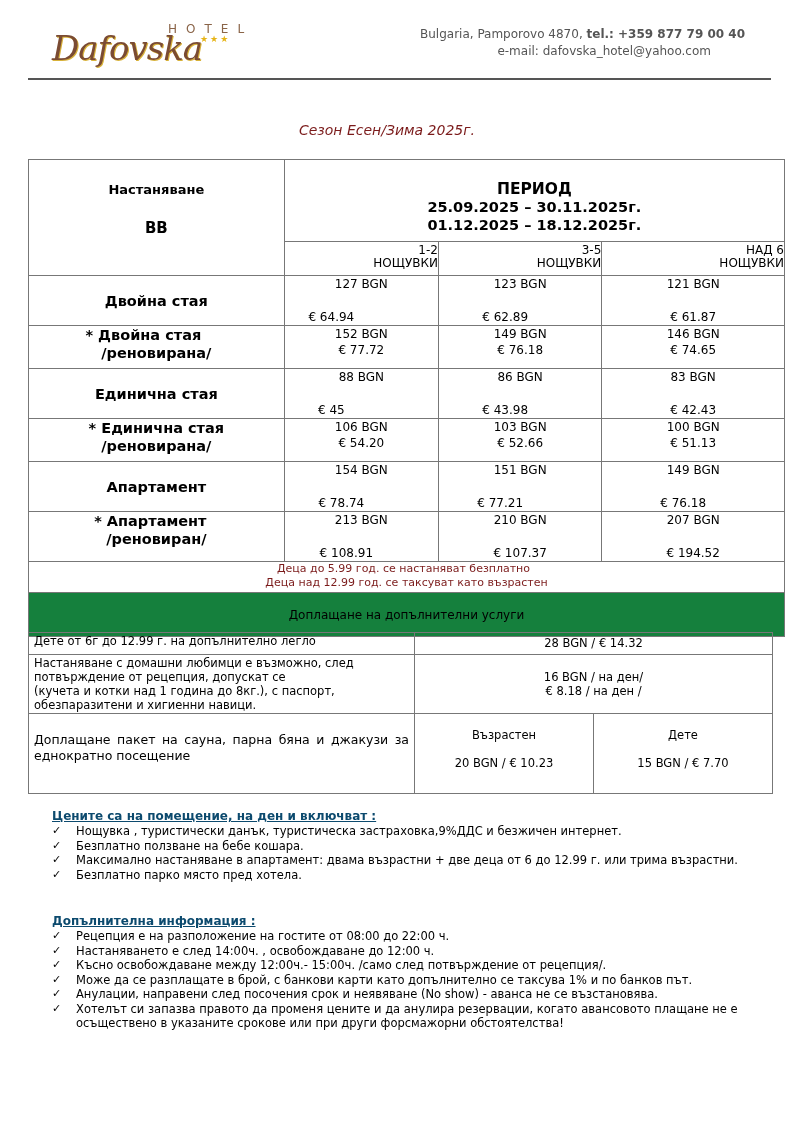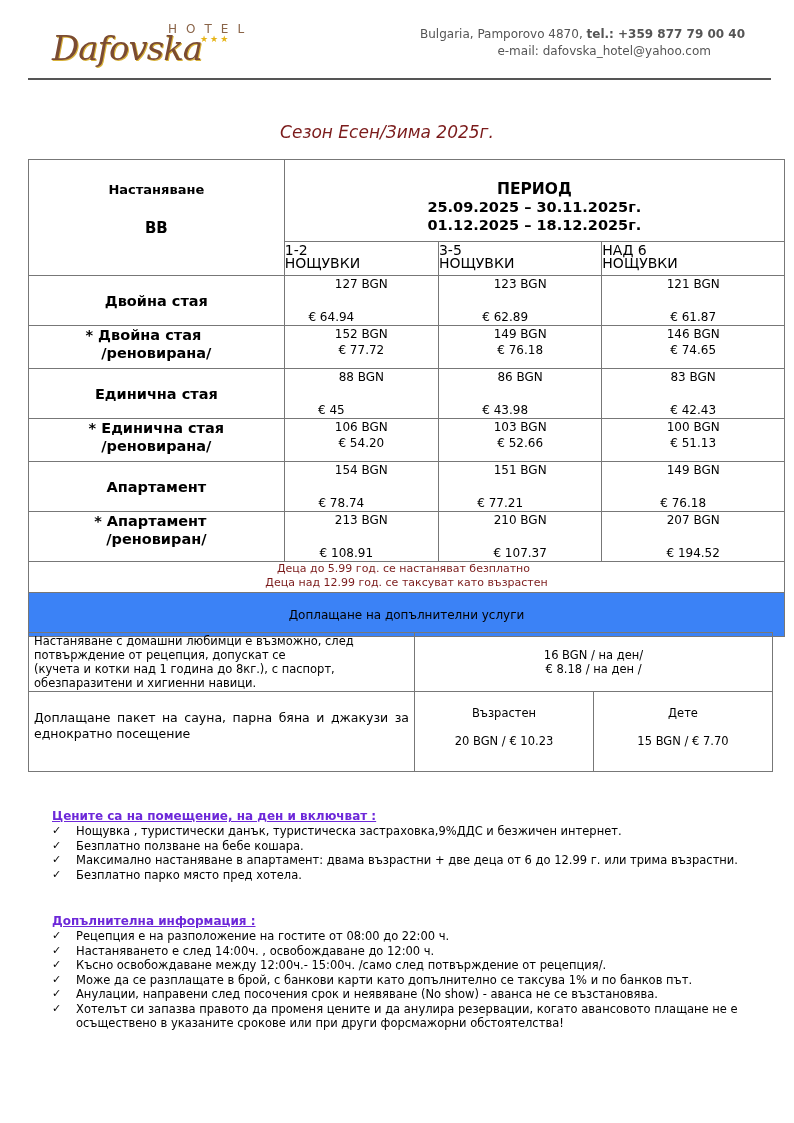--- a/index.html
+++ b/index.html
@@ -5,48 +5,48 @@
   * { box-sizing: border-box; margin: 0; padding: 0; }
   body { width: 794px; height: 1123px; background: #fff; font-family: "DejaVu Sans", sans-serif; color: #000; position: relative; overflow: hidden; }
   .header { position: absolute; left: 28px; top: 18px; width: 743px; height: 62px; border-bottom: 2px solid #555; }
   .logo { position: absolute; left: 10px; top: 4px; width: 250px; height: 50px; }
   .logo .hotel { position: absolute; left: 130px; top: 0; font-family: "DejaVu Sans", sans-serif; font-size: 12px; letter-spacing: 9px; color: #8a6448; }
   .logo .stars { position: absolute; left: 162px; top: 12px; font-size: 9px; color: #e6b418; letter-spacing: 2px; }
   .logo .name { position: absolute; left: 14px; top: 6px; font-family: "DejaVu Serif", serif; font-style: italic; font-weight: normal; font-size: 34px; color: #7a4b33; letter-spacing: -1px; text-shadow: 1px 1px 0 #d8b23a; }
   .contact { position: absolute; right: 26px; top: 8px; text-align: right; font-size: 12px; color: #555; line-height: 17px; }
   .contact b { color: #555; }
   .contact .email { display: block; padding-right: 34px; }
-  .season { position: absolute; left: 0; width: 774px; top: 122px; text-align: center; font-family: "DejaVu Sans", sans-serif; font-style: italic; color: #7b1b1b; font-size: 17px; }
+  .season { position: absolute; left: 0; width: 774px; top: 122px; text-align: center; font-family: "DejaVu Sans", sans-serif; font-style: italic; color: #7b1b1b; font-size: 14px; }
   .ptable { position: absolute; left: 28px; top: 159px; width: 757px; border-collapse: collapse; font-family: "DejaVu Sans", sans-serif; }
   .ptable td { border: 1px solid #777; vertical-align: top; }
   .c-label { width: 252px; text-align: center; font-weight: bold; font-size: 14.5px; }
   .c1 { width: 152px; } .c2 { width: 161px; } .c3 { width: 180px; }
   .hd-left { height: 116px; font-size: 13px; padding-top: 22px; }
   .hd-left .bb { display: block; margin-top: 22px; font-size: 15px; }
   .hd-period { height: 82px; text-align: center; font-weight: bold; font-size: 14.5px; line-height: 18px; padding-top: 20px; }
   .hd-period .p1 { font-size: 15.5px; }
-  .hd-nights { height: 34px; text-align: left; font-size: 14px; line-height: 13px; padding-top: 2px; }
+  .hd-nights { height: 34px; text-align: right; font-size: 12px; line-height: 13px; padding-top: 2px; }
   .row-tall td { height: 50px; }
   .row-mid td { height: 43px; }
   .row-apt td { height: 50px; }
   .lbl { text-align: center; font-weight: bold; font-size: 14.5px; line-height: 18px; }
   .cell { font-size: 12px; text-align: center; position: relative; }
   .cell .bgn { display: block; margin-top: 1px; }
   .cell .eur { position: absolute; left: 0; right: 0; text-align: center; }
   .row-tall .cell .eur { bottom: 1px; }
   .row-mid .cell .eur { top: 17px; }
   .row-apt .cell .eur { bottom: 1px; }
   .kids { text-align: center; color: #7b1b1b; font-size: 11px; line-height: 14px; height: 31px; }
-  .gray { background: #3b82f6; height: 44px; text-align: center; vertical-align: middle !important; font-size: 12px; }
+  .gray { background: #15803d; height: 44px; text-align: center; vertical-align: middle !important; font-size: 12px; }
   .xtable { position: absolute; left: 28px; top: 632px; width: 745px; border-collapse: collapse; font-size: 11.5px; }
   .xtable td { border: 1px solid #777; vertical-align: top; padding: 1px 5px; line-height: 14px; }
   .xtable .left { width: 386px; }
   .xtable .ctr { text-align: center; }
   .section { position: absolute; left: 52px; font-size: 11.5px; line-height: 14.5px; }
-  .section h3 { color: #6d28d9; font-size: 12px; font-weight: bold; text-decoration: underline; line-height: 15px; }
+  .section h3 { color: #0c4a6e; font-size: 12px; font-weight: bold; text-decoration: underline; line-height: 15px; }
   .section ul { list-style: none; }
   .section li { position: relative; padding-left: 24px; width: 700px; }
   .section li .chk { position: absolute; left: 0; top: 0; font-size: 11px; }
 </style>
 </head>
 <body>
 
 <div class="header">
   <div class="logo">
     <span class="hotel">HOTEL</span>
@@ -200,20 +200,24 @@
     </td>
   </tr>
   <tr>
     <td class="gray" colspan="4">Доплащане на допълнителни услуги</td>
   </tr>
 </tbody>
   </table>
 
 <table class="xtable">
   <tbody>
+      <tr>
+    <td class="left" style="height:22px">Дете от 6г до 12.99 г. на допълнително легло</td>
+    <td class="ctr" colspan="2" style="padding-top:3px">28 BGN / € 14.32</td>
+  </tr>
   <tr>
     <td class="left" style="height:59px">
       <div>Настаняване с домашни любимци е възможно, след</div>
       <div>потвърждение от рецепция, допускат се</div>
       <div>(кучета и котки над 1 година до 8кг.), с паспорт,</div>
       <div>обезпаразитени и хигиенни навици.</div>
     </td>
     <td class="ctr" colspan="2" style="vertical-align:middle">
       <div>16 BGN / на ден/</div>
       <div>€ 8.18 / на ден /</div>

